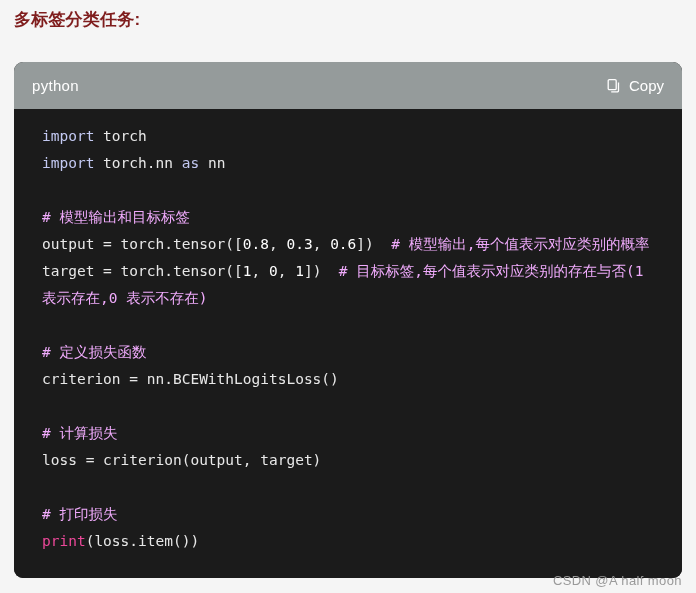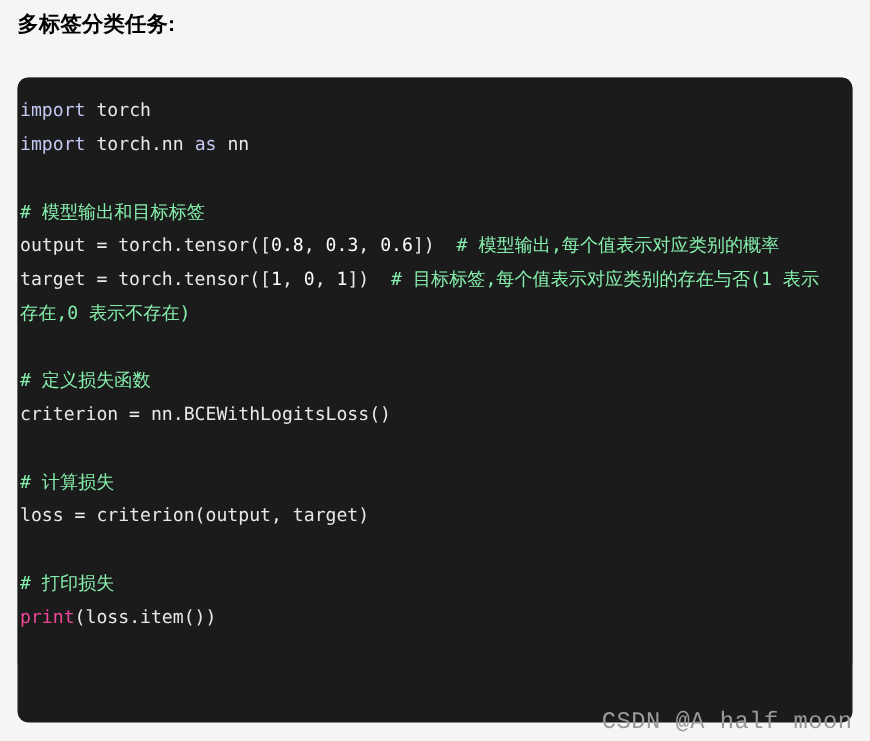--- a/index.html
+++ b/index.html
@@ -14,21 +14,21 @@
     overflow: hidden;
     position: relative;
   }
 
   #page-title {
     position: absolute;
     left: 14px;
     top: 8px;
     font-size: 17px;
     font-weight: bold;
-    color: #000000;
+    color: #7f1d1d;
     letter-spacing: 0.2px;
     white-space: nowrap;
   }
 
   #code-block {
     position: absolute;
     left: 14px;
     top: 62px;
     width: 668px;
     height: 516px;
@@ -60,59 +60,71 @@
     gap: 7px;
     color: #ffffff;
     font-size: 15px;
     cursor: pointer;
     user-select: none;
   }
   #copy-button svg { display: block; }
   #copy-label { color: #ffffff; }
 
   #code-body {
-    padding: 14px 18px 18px 2px;
+    padding: 14px 18px 18px 28px;
     box-sizing: border-box;
     font-family: "DejaVu Sans Mono", "Liberation Mono", monospace;
     font-size: 14.5px;
     line-height: 27px;
     color: #e6e6e6;
     white-space: pre-wrap;
     word-break: break-word;
     background: #1b1b1b;
     height: 469px;
     overflow: hidden;
   }
 
   .line { min-height: 27px; }
   .blank { height: 27px; }
 
   .tok-kw   { color: #c3c9f2; }
   .tok-plain{ color: #e8e8e8; }
   .tok-num  { color: #ffffff; }
   .tok-fn   { color: #ec4899; }
-  .tok-com  { color: #86efac; }
+  .tok-com  { color: #f0abfc; }
 
   #watermark {
     position: absolute;
     right: 14px;
     bottom: 5px;
-    font-size: 19px;
+    font-size: 13px;
     color: #9a9a9a;
-    font-family: Liberation Mono, monospace;
+    font-family: Liberation Sans, sans-serif;
     letter-spacing: 0.4px;
     white-space: nowrap;
     z-index: 5;
   }
 </style>
 </head>
 <body>
 
 <div id="page-title">多标签分类任务:</div>
 
 <div id="code-block">
 
+  <div id="code-header">
+    <span id="lang-label">python</span>
+    <div id="copy-button">
+      <span>
+        <svg width="16" height="16" viewBox="0 0 16 16" fill="none" stroke="#ffffff" stroke-width="1.3">
+          <rect x="2.2" y="1.6" width="8" height="10" rx="1.2"></rect>
+          <path d="M5.2 13.9 h6.1 a1.2 1.2 0 0 0 1.2 -1.2 V4.4"></path>
+        </svg>
+      </span>
+      <span id="copy-label">Copy</span>
+    </div>
+  </div>
 
   <div id="code-body"><div class="line"><span class="tok-kw">import</span><span class="tok-plain"> torch</span></div><div class="line"><span class="tok-kw">import</span><span class="tok-plain"> torch.nn </span><span class="tok-kw">as</span><span class="tok-plain"> nn</span></div><div class="blank"></div><div class="line"><span class="tok-com"># 模型输出和目标标签</span></div><div class="line"><span class="tok-plain">output = torch.tensor([</span><span class="tok-num">0.8</span><span class="tok-plain">, </span><span class="tok-num">0.3</span><span class="tok-plain">, </span><span class="tok-num">0.6</span><span class="tok-plain">])  </span><span class="tok-com"># 模型输出,每个值表示对应类别的概率</span></div><div class="line"><span class="tok-plain">target = torch.tensor([</span><span class="tok-num">1</span><span class="tok-plain">, </span><span class="tok-num">0</span><span class="tok-plain">, </span><span class="tok-num">1</span><span class="tok-plain">])  </span><span class="tok-com"># 目标标签,每个值表示对应类别的存在与否(1 表示存在,0 表示不存在)</span></div><div class="blank"></div><div class="line"><span class="tok-com"># 定义损失函数</span></div><div class="line"><span class="tok-plain">criterion = nn.BCEWithLogitsLoss()</span></div><div class="blank"></div><div class="line"><span class="tok-com"># 计算损失</span></div><div class="line"><span class="tok-plain">loss = criterion(output, target)</span></div><div class="blank"></div><div class="line"><span class="tok-com"># 打印损失</span></div><div class="line"><span class="tok-fn">print</span><span class="tok-plain">(loss.item())</span></div></div>
 
 </div>
 
 <div id="watermark">CSDN @A half moon</div>
 
 </body></html>

